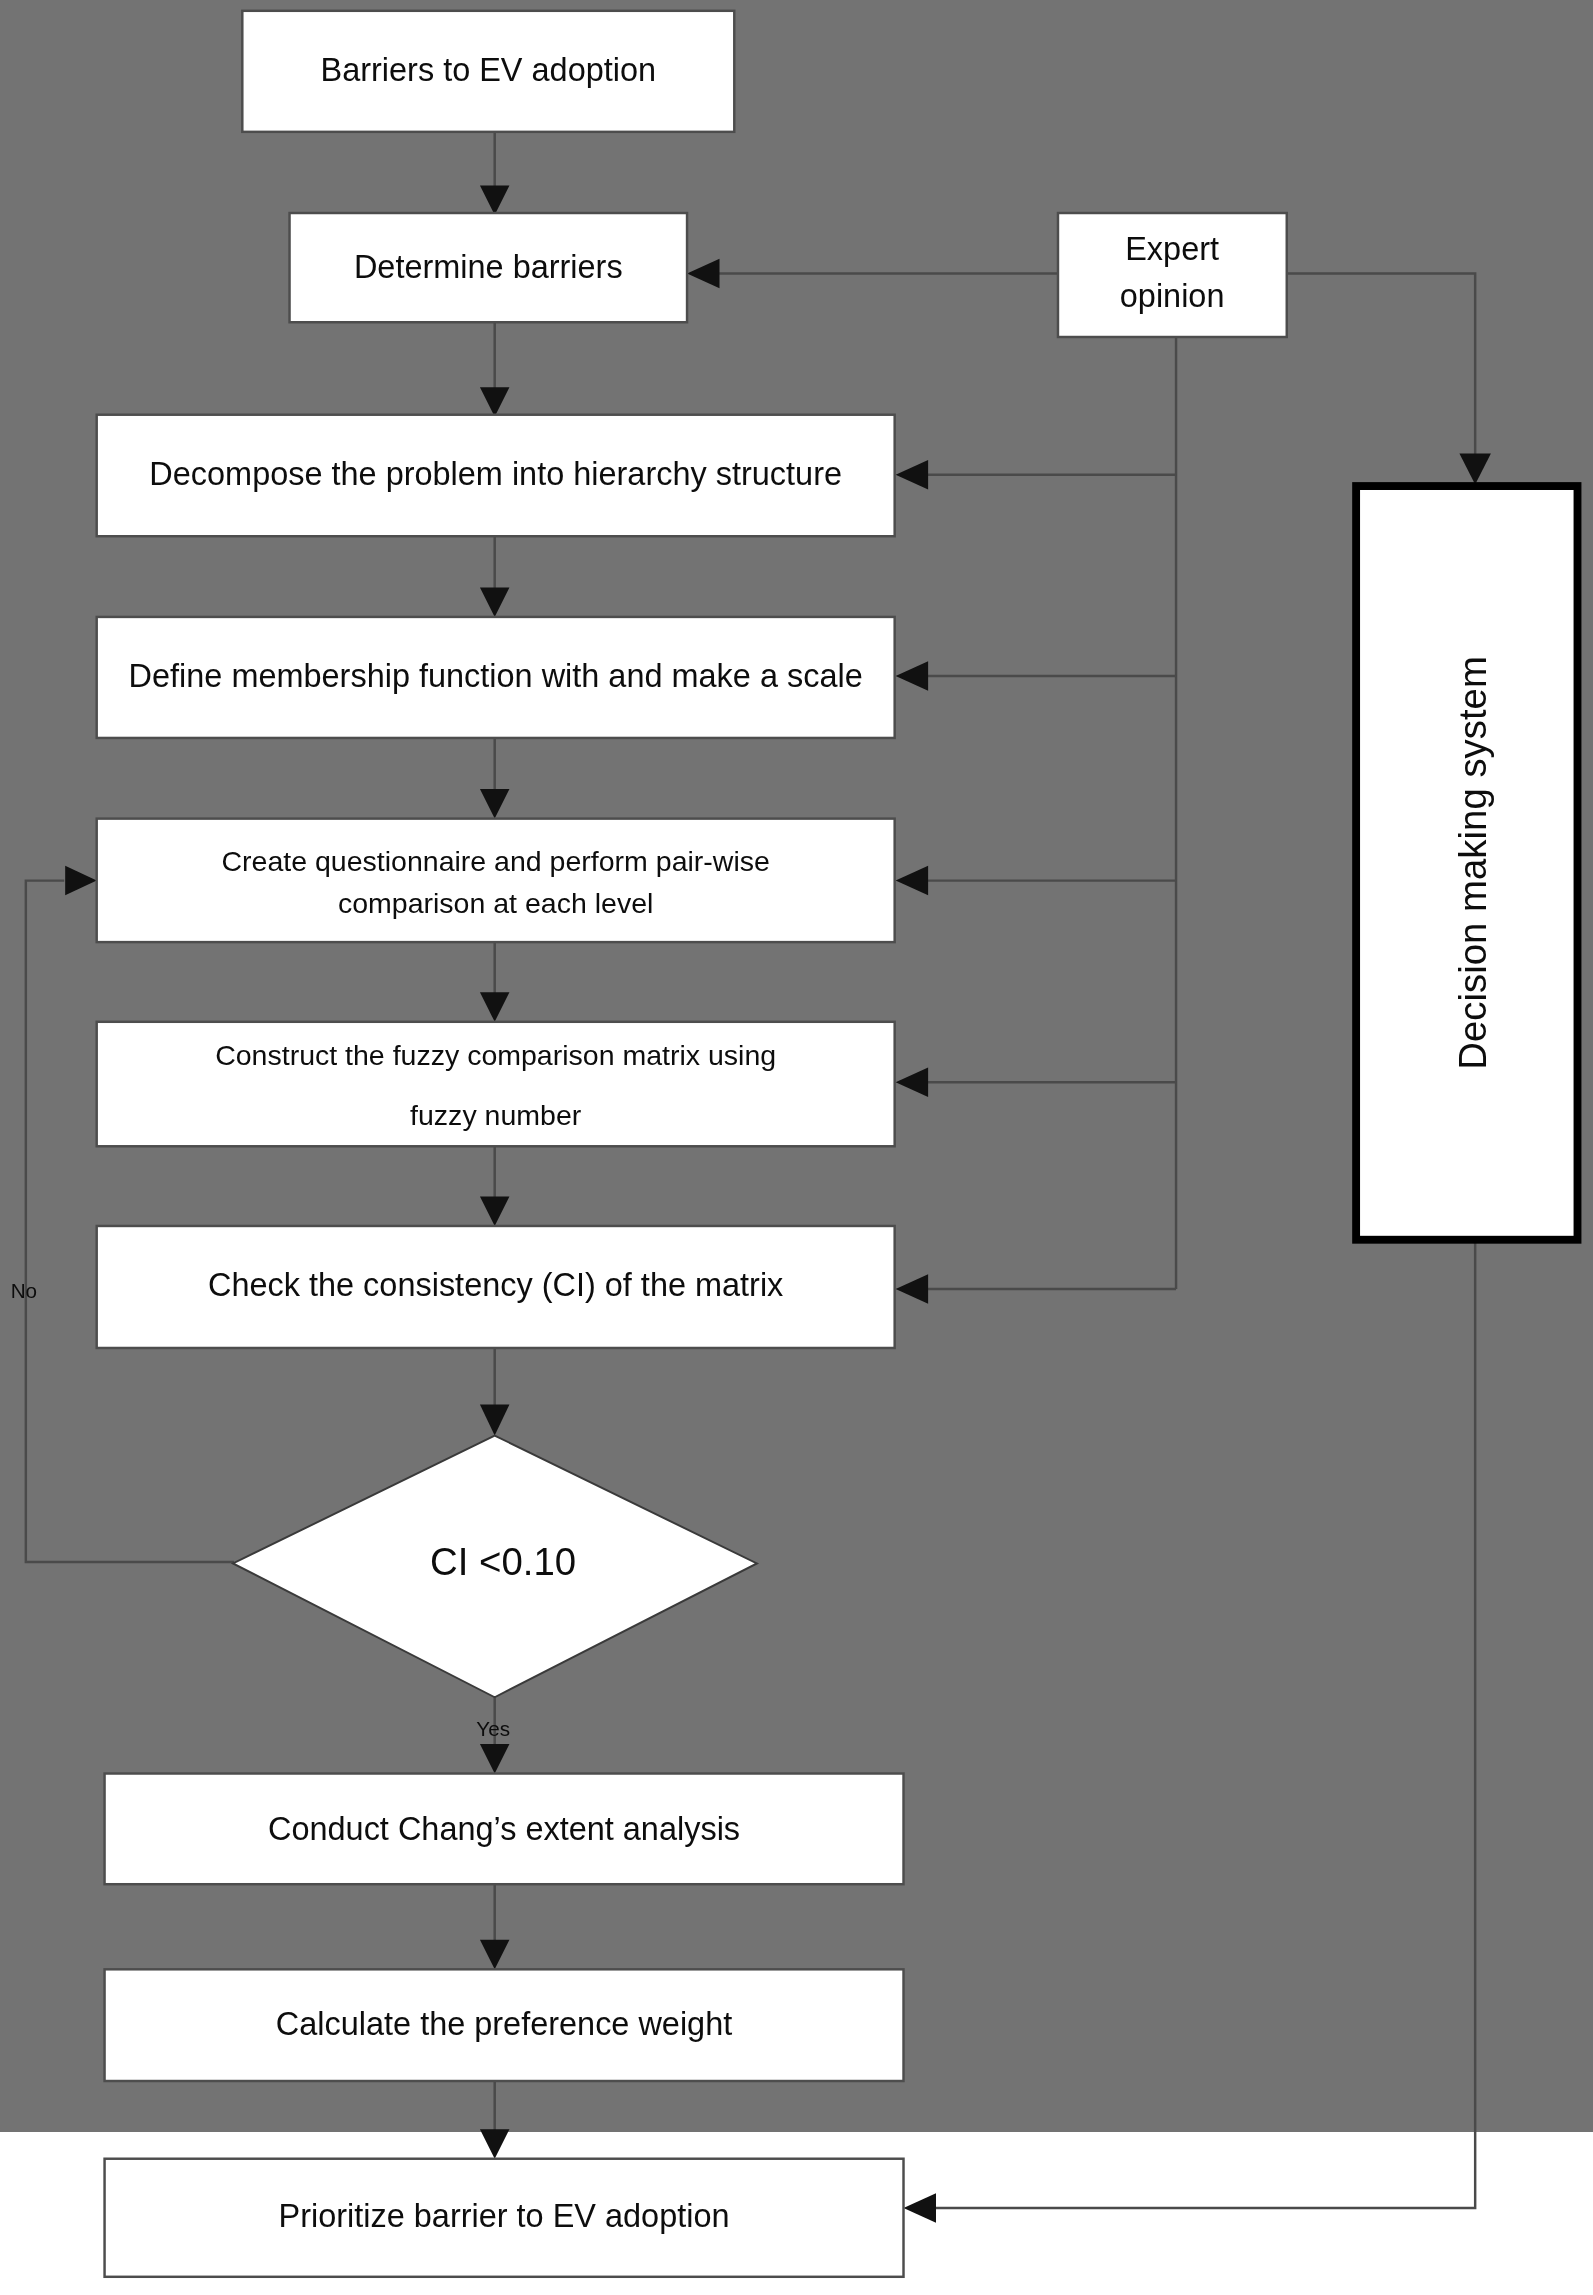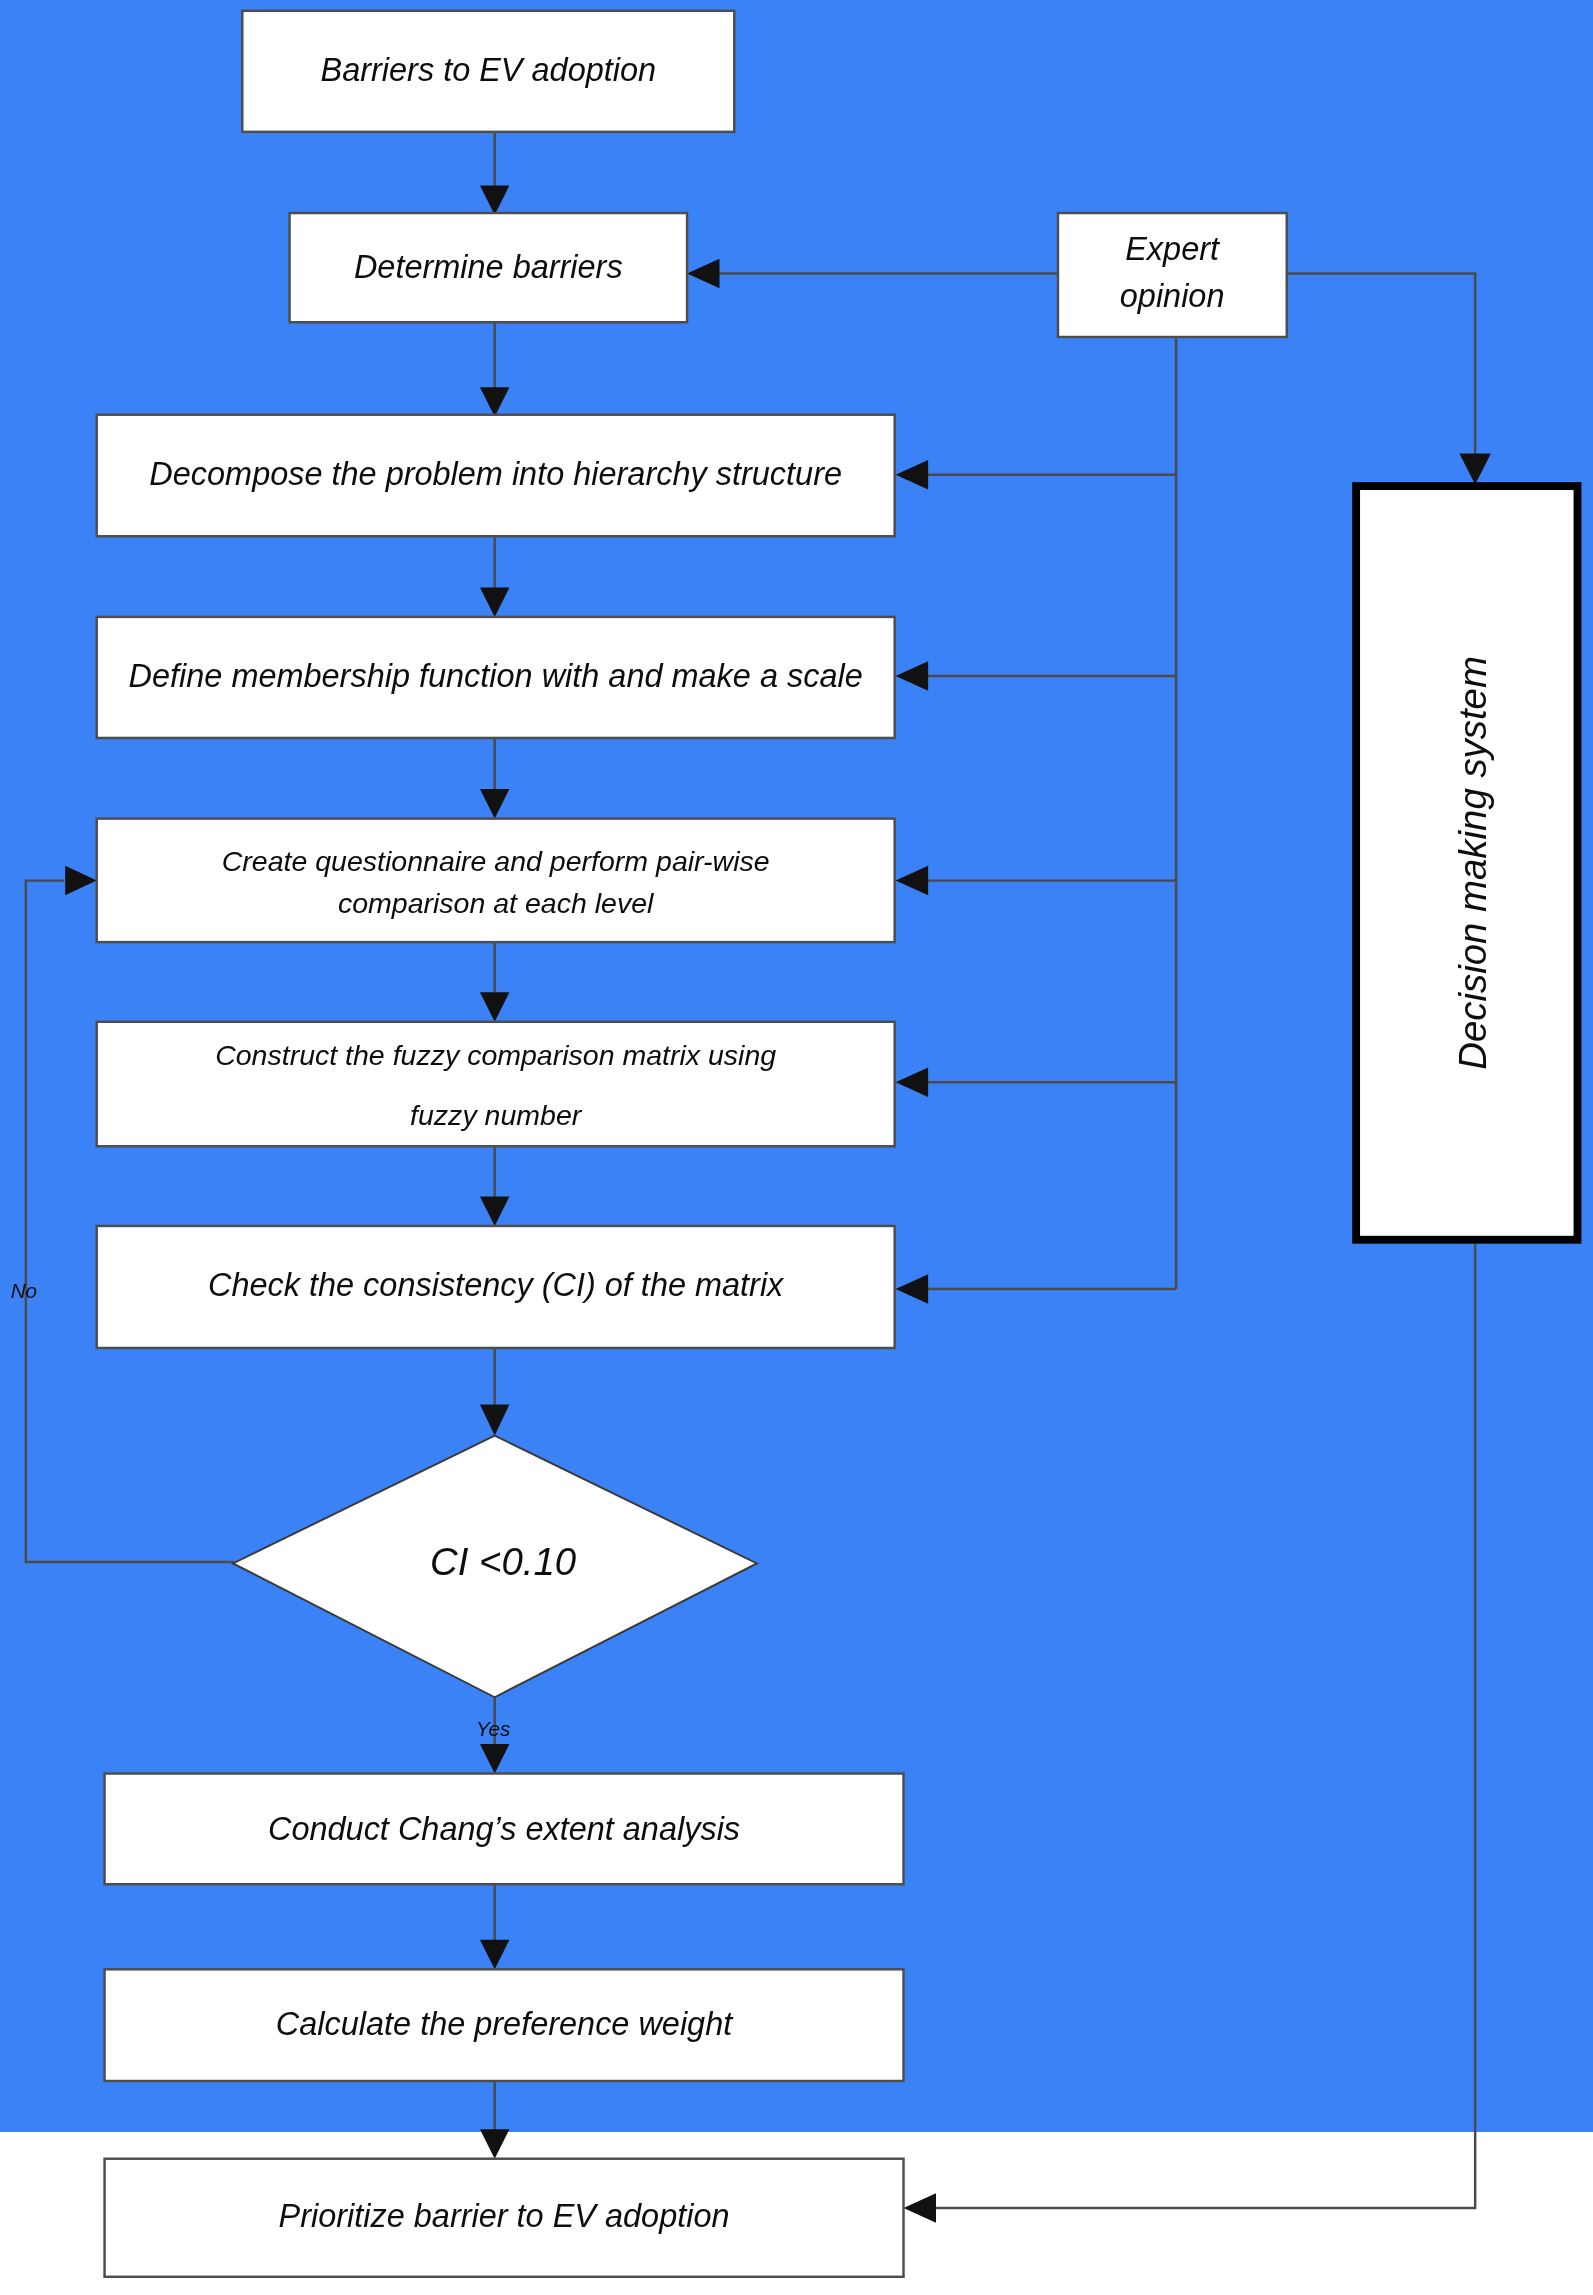--- a/index.html
+++ b/index.html
@@ -10,22 +10,21 @@
   body {
     width: 1594px;
     height: 2295px;
     font-family: "Liberation Sans", sans-serif;
     overflow: hidden;
   }
   #flowchart-root {
     position: relative;
     width: 1594px;
     height: 2132px;
-    background: #3b82f6;
-    font-style: italic;
+    background: #737373;
   }
   svg#flow-svg {
     position: absolute;
     top: 0;
     left: 0;
     width: 1594px;
     height: 2295px;
     display: block;
   }
   .node-box {

